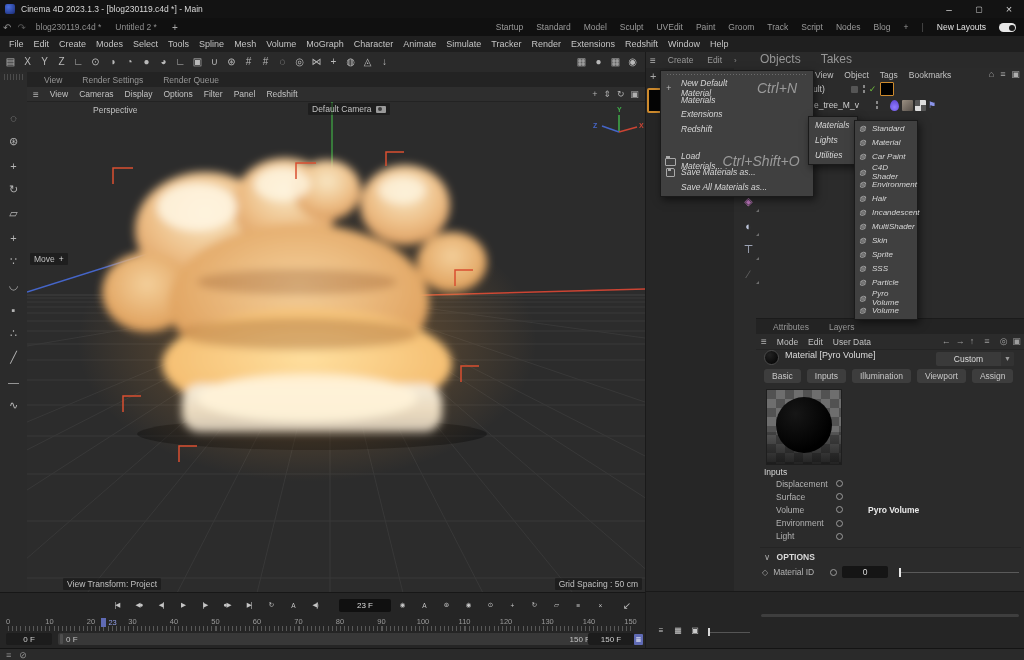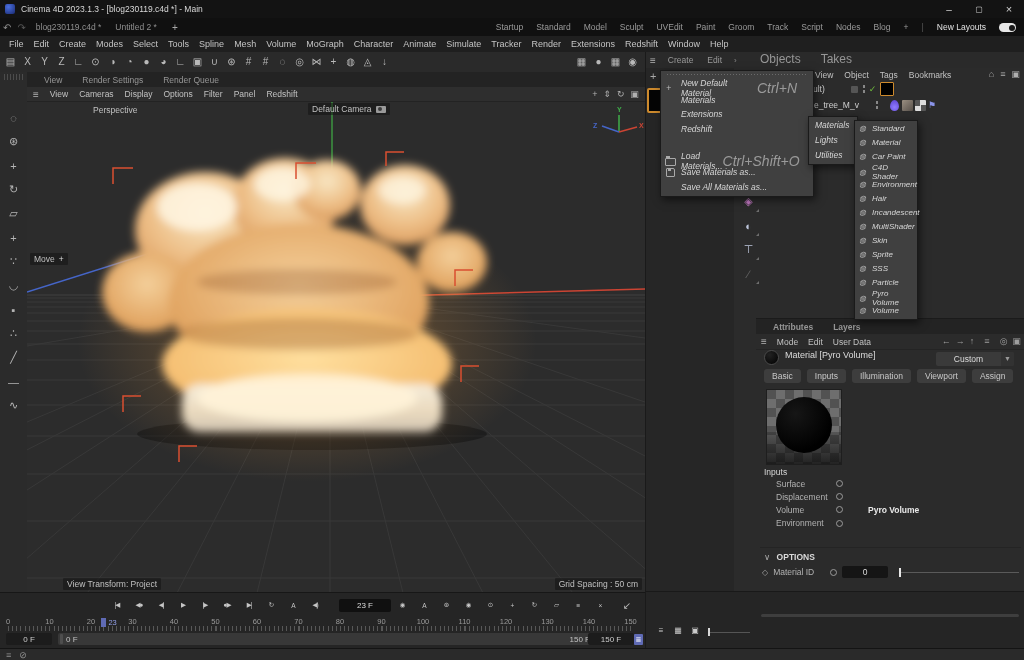--- a/index.html
+++ b/index.html
@@ -77,21 +77,21 @@
   .tgl-box{width:7px;height:7px;background:#555;border-radius:1px;margin-right:4px;}
   .tgl-dots{width:4px;height:10px;margin-right:3px;background:radial-gradient(circle 1.5px at 2px 2.5px,#888 98%,transparent),radial-gradient(circle 1.5px at 2px 7.5px,#888 98%,transparent);}
   .green-check{color:#6fbc3c;font-size:9px;margin-right:4px;}
   .mini-thumb{width:12px;height:12px;background:#000;border:1.5px solid #cd8a2d;border-radius:1px;}
   .flame{width:9px;height:11px;background:radial-gradient(circle at 50% 65%,#8f7bff,#5a3fd0);border-radius:50% 50% 50% 50%/60% 60% 40% 40%;margin-right:3px;}
   .tex-thumb{width:11px;height:11px;background:linear-gradient(135deg,#9a8f82,#57504a);border-radius:1px;margin-right:2px;}
   .chk-thumb{width:11px;height:11px;background:conic-gradient(#ddd 25%,#555 0 50%,#ddd 0 75%,#555 0);border-radius:1px;margin-right:2px;}
   .flag{color:#8a93e8;font-size:9px;}
   
   #attr-panel{position:absolute;left:110px;top:266px;right:0;bottom:56px;background:#2b2b2b;border-top:1px solid #1b1b1b;}
-  #attr-tabs{height:15px;background:#232323;display:flex;align-items:center;padding-left:8px;gap:2px;font-weight:bold;}
+  #attr-tabs{height:15px;background:#232323;display:flex;align-items:center;padding-left:8px;gap:2px;}
   #attr-menu{height:15px;display:flex;align-items:center;gap:10px;padding-left:5px;position:relative;border-bottom:1px solid #242424;}
   #attr-menu-icons{position:absolute;right:4px;top:2px;display:flex;gap:5px;align-items:center;}
   .ami{font-size:9px;color:#9f9f9f;}
   #mat-row{height:17px;display:flex;align-items:flex-start;padding-left:8px;position:relative;}
   #mat-ball{width:13px;height:13px;border-radius:50%;background:radial-gradient(circle at 35% 30%,#222,#000);border:1px solid #4a4a4a;}
   #mat-name{margin-left:6px;font-size:9px;color:#dcdcdc;}
   #preset-select{position:absolute;right:11px;top:1.5px;width:78px;height:14px;background:#3a3a3a;border-radius:2px;display:flex;align-items:center;}
   #preset-select .lbl{flex:1;text-align:center;font-size:8.5px;color:#ddd;}
   #preset-select .arr{width:13px;height:14px;background:#323232;border-radius:0 2px 2px 0;display:flex;align-items:center;justify-content:center;color:#999;font-size:7px;}
   #sec-tabs{height:18px;display:flex;align-items:center;gap:6px;padding-left:8px;}
@@ -723,39 +723,45 @@
           <span class="sec-tab" data-name="attribute-section-tab">Illumination</span>
           <span class="sec-tab" data-name="attribute-section-tab">Viewport</span>
           <span class="sec-tab" data-name="attribute-section-tab">Assign</span>
         </div>
       <div id="preview" data-name="material-preview"></div>
       <div id="inputs-heading" data-name="inputs-heading">Inputs</div>
       <div id="input-rows">
 
       <div class="attr-row" data-name="input-row">
             <span class="exp" style="visibility:hidden">›</span>
-            <span class="row-label">Surface</span>
+            <span class="row-label">Displacement</span>
             <span class="conn" data-name="port-icon"></span>
             <span class="row-value"></span>
           </div>
           <div class="attr-row" data-name="input-row">
             <span class="exp" style="visibility:hidden">›</span>
-            <span class="row-label">Displacement</span>
+            <span class="row-label">Surface</span>
             <span class="conn" data-name="port-icon"></span>
             <span class="row-value"></span>
           </div>
           <div class="attr-row" data-name="input-row">
             <span class="exp" style="visibility:hidden">›</span>
             <span class="row-label">Volume</span>
             <span class="conn" data-name="port-icon"></span>
             <span class="row-value">Pyro Volume</span>
           </div>
           <div class="attr-row" data-name="input-row">
             <span class="exp" style="visibility:hidden">›</span>
             <span class="row-label">Environment</span>
+            <span class="conn" data-name="port-icon"></span>
+            <span class="row-value"></span>
+          </div>
+          <div class="attr-row" data-name="input-row">
+            <span class="exp" style="visibility:hidden">›</span>
+            <span class="row-label">Light</span>
             <span class="conn" data-name="port-icon"></span>
             <span class="row-value"></span>
           </div>
         </div>
       <div id="opt-sep" data-name="divider"></div>
       <div id="options-row" data-name="options-group">
         <span class="chev" data-name="chevron-down-icon">∨</span>
         <span>OPTIONS</span>
       </div>
       <div id="matid-row" data-name="material-id-row">

